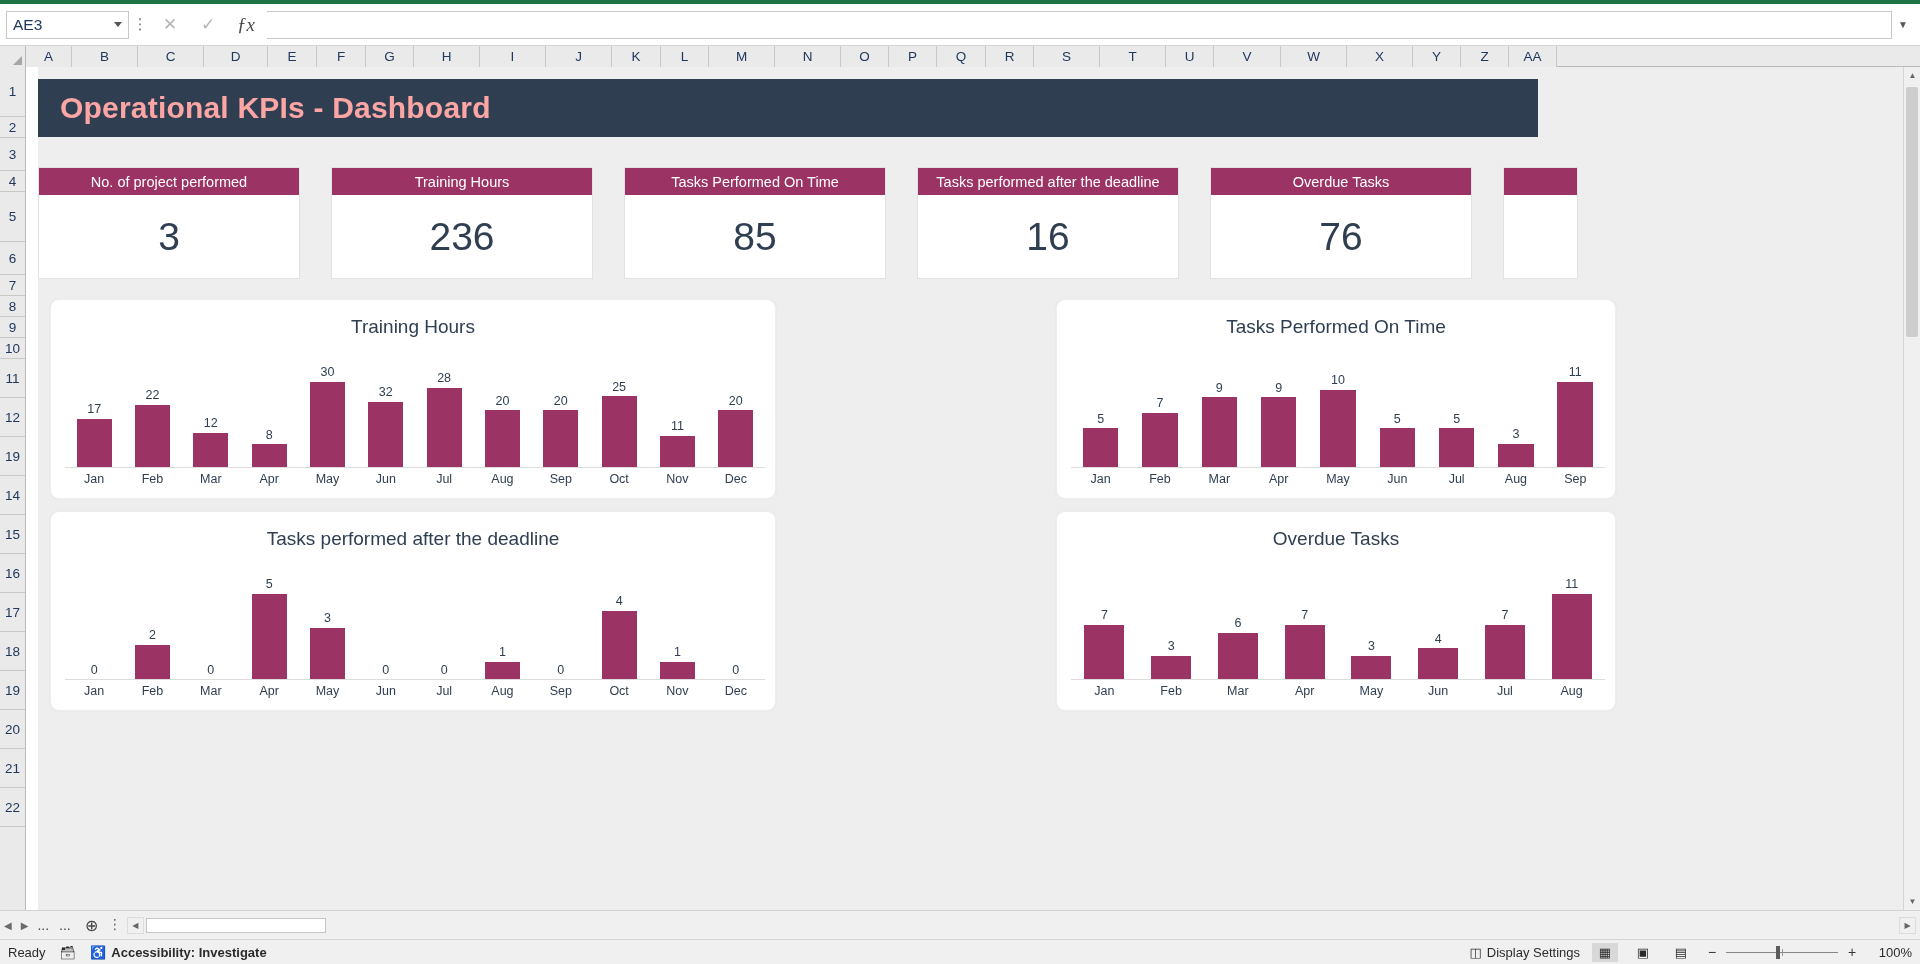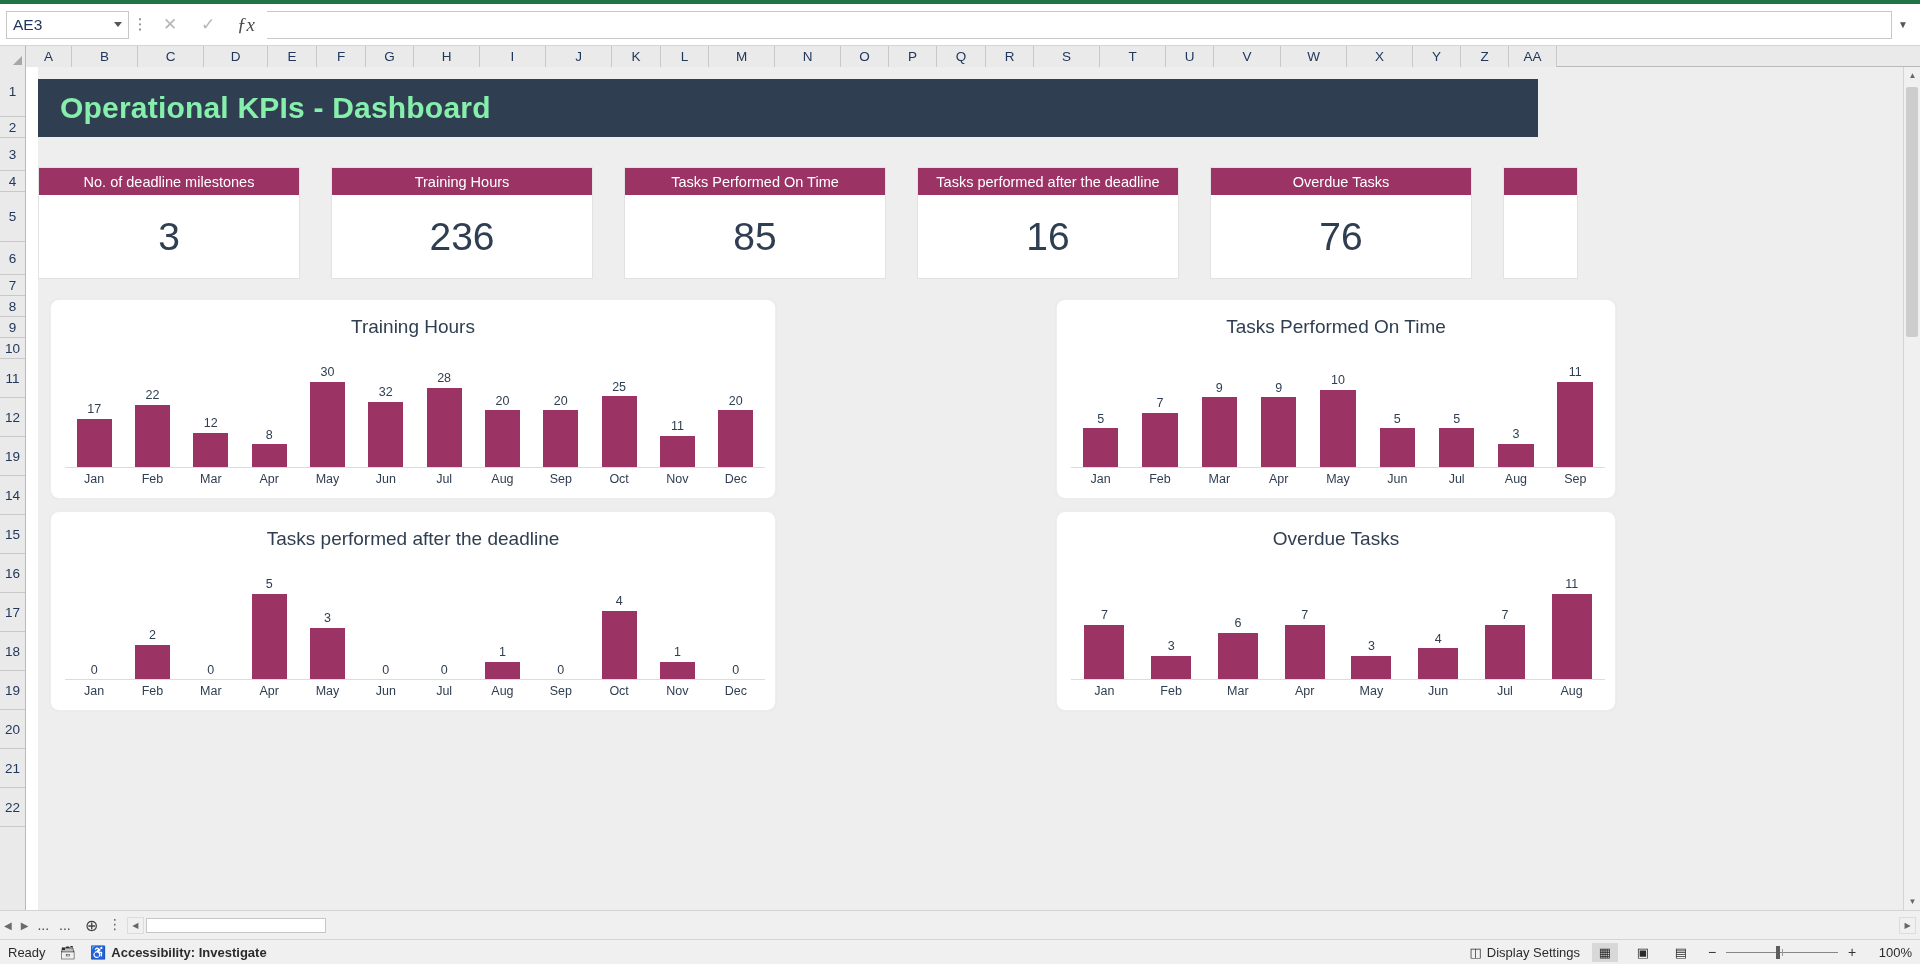--- a/index.html
+++ b/index.html
@@ -105,21 +105,21 @@
     background: #eeeeee;
   }
 
   
   .dash-title-bar {
     position: absolute; left: 12px; top: 12px; width: 1500px; height: 58px;
     background: #2f3e50; display: flex; align-items: center;
     padding-left: 22px;
   }
   .dash-title {
-    color: #86efac; font-size: 30px; font-weight: bold; letter-spacing: 0.2px;
+    color: #fca5a5; font-size: 30px; font-weight: bold; letter-spacing: 0.2px;
   }
 
   
   .kpi-strip {
     position: absolute; left: 12px; top: 100px;
     display: flex; gap: 31px;
   }
   .kpi-card {
     width: 262px; background: #ffffff;
     border: 1px solid #e2e2e2;
@@ -368,21 +368,21 @@
 
     <div class="sheet-area">
       <div class="dash-canvas"></div>
 
       <div class="dash-title-bar">
         <span class="dash-title">Operational KPIs - Dashboard</span>
       </div>
 
       <div class="kpi-strip" id="kpi-strip">
           <div class="kpi-card">
-            <div class="kpi-card-head">No. of deadline milestones</div>
+            <div class="kpi-card-head">No. of project performed</div>
             <div class="kpi-card-val">3</div>
           </div>
           <div class="kpi-card">
             <div class="kpi-card-head">Training Hours</div>
             <div class="kpi-card-val">236</div>
           </div>
           <div class="kpi-card">
             <div class="kpi-card-head">Tasks Performed On Time</div>
             <div class="kpi-card-val">85</div>
           </div>

